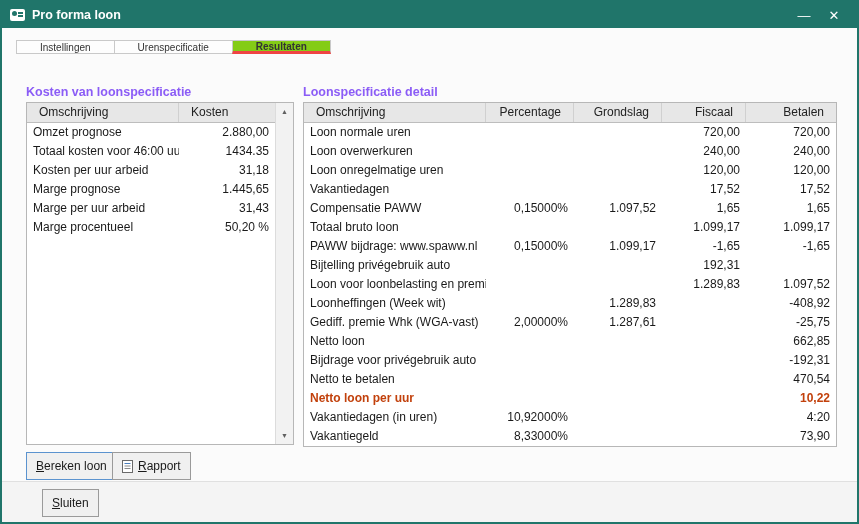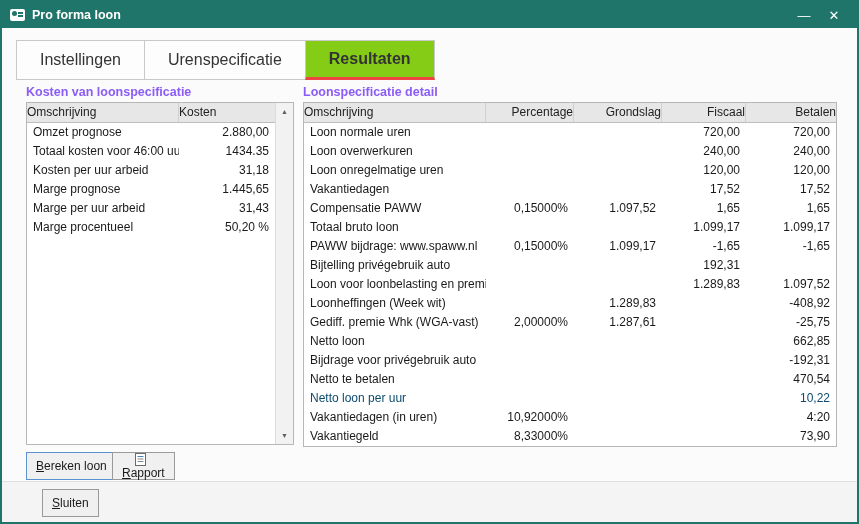--- a/index.html
+++ b/index.html
@@ -30,52 +30,52 @@
   }
   .title-text{font-size:12.5px;font-weight:bold;margin-left:7px;}
   .win-controls{margin-left:auto;display:flex;}
   .win-btn{
     width:30px;height:22px;display:flex;align-items:center;justify-content:center;
     font-size:13px;color:#fff;cursor:default;
   }
   
   .tabs{position:absolute;left:14px;top:38px;display:flex;}
   .tab{
-    height:40px;padding:0 23px;display:flex;align-items:center;justify-content:center;
-    font-size:16px;color:#333;background:#fdfdfd;
+    height:14px;padding:0 23px;display:flex;align-items:center;justify-content:center;
+    font-size:10px;color:#333;background:#fdfdfd;
     border:1px solid #c9c9c9;margin-left:-1px;box-sizing:border-box;
   }
   .tab:first-child{margin-left:0;}
   .tab.active{
     font-weight:bold;background:#84cc16;border-bottom:3px solid #ef4444;
     position:relative;z-index:2;
   }
   
   .section-title{
     position:absolute;font-size:12.5px;font-weight:bold;color:#8b5cf6;
   }
   
   .tbl{
     position:absolute;background:#ffffff;border:1px solid #b7b7b7;
     box-sizing:border-box;font-size:12px;color:#1a1a1a;
   }
   .thead{display:grid;background:#e7e7e7;border-bottom:1px solid #bdbdbd;}
   .th{
-    height:19px;line-height:19px;padding:0 0;box-sizing:border-box;
+    height:19px;line-height:19px;padding:0 12px;box-sizing:border-box;
     border-right:1px solid #d0d0d0;color:#222;overflow:hidden;white-space:nowrap;
   }
   .th:last-child{border-right:none;}
   .th.num{text-align:right;}
   .trow{display:grid;}
   .tcell{
     height:19px;line-height:19px;padding:0 6px;box-sizing:border-box;
     overflow:hidden;white-space:nowrap;
   }
   .tcell.cr{text-align:right;}
-  .trow.hl .tcell{color:#0c4a6e;}
+  .trow.hl .tcell{color:#c2410c;font-weight:bold;}
   
   .left-table{left:24px;top:100px;width:268px;height:343px;display:flex;}
   .left-main{flex:1 1 auto;display:flex;flex-direction:column;overflow:hidden;}
   .left-main .thead,.left-main .trow{grid-template-columns:1fr 96px;}
   
   .vscroll{
     width:17px;flex:0 0 auto;background:#f2f2f2;border-left:1px solid #dcdcdc;
     display:flex;flex-direction:column;
   }
   .scroll-btn{
@@ -89,21 +89,21 @@
   
   .btn{
     position:absolute;height:28px;display:flex;align-items:center;
     padding:0 9px;font-size:12px;color:#1a1a1a;background:#f0f0f0;
     border:1px solid #9a9a9a;box-sizing:border-box;cursor:default;
   }
   .btn .label{display:block;}
   .btn .label::first-letter{text-decoration:underline;}
   .btn-default{border-color:#5b93cf;}
   .btn-bereken{left:24px;top:450px;}
-  .btn-rapport{left:110px;top:450px;flex-direction:column;}
+  .btn-rapport{left:110px;top:450px;}
   .btn-sluiten{left:40px;top:487px;}
   .report-icon{width:11px;height:13px;margin-right:5px;flex:0 0 auto;}
   
   .bottom-sep{
     position:absolute;left:0;right:0;top:479px;border-top:1px solid #e0e0e0;
   }
   .bottom-bar{
     position:absolute;left:0;right:0;top:480px;bottom:0;background:#f4f4f4;
   }
 </style>

